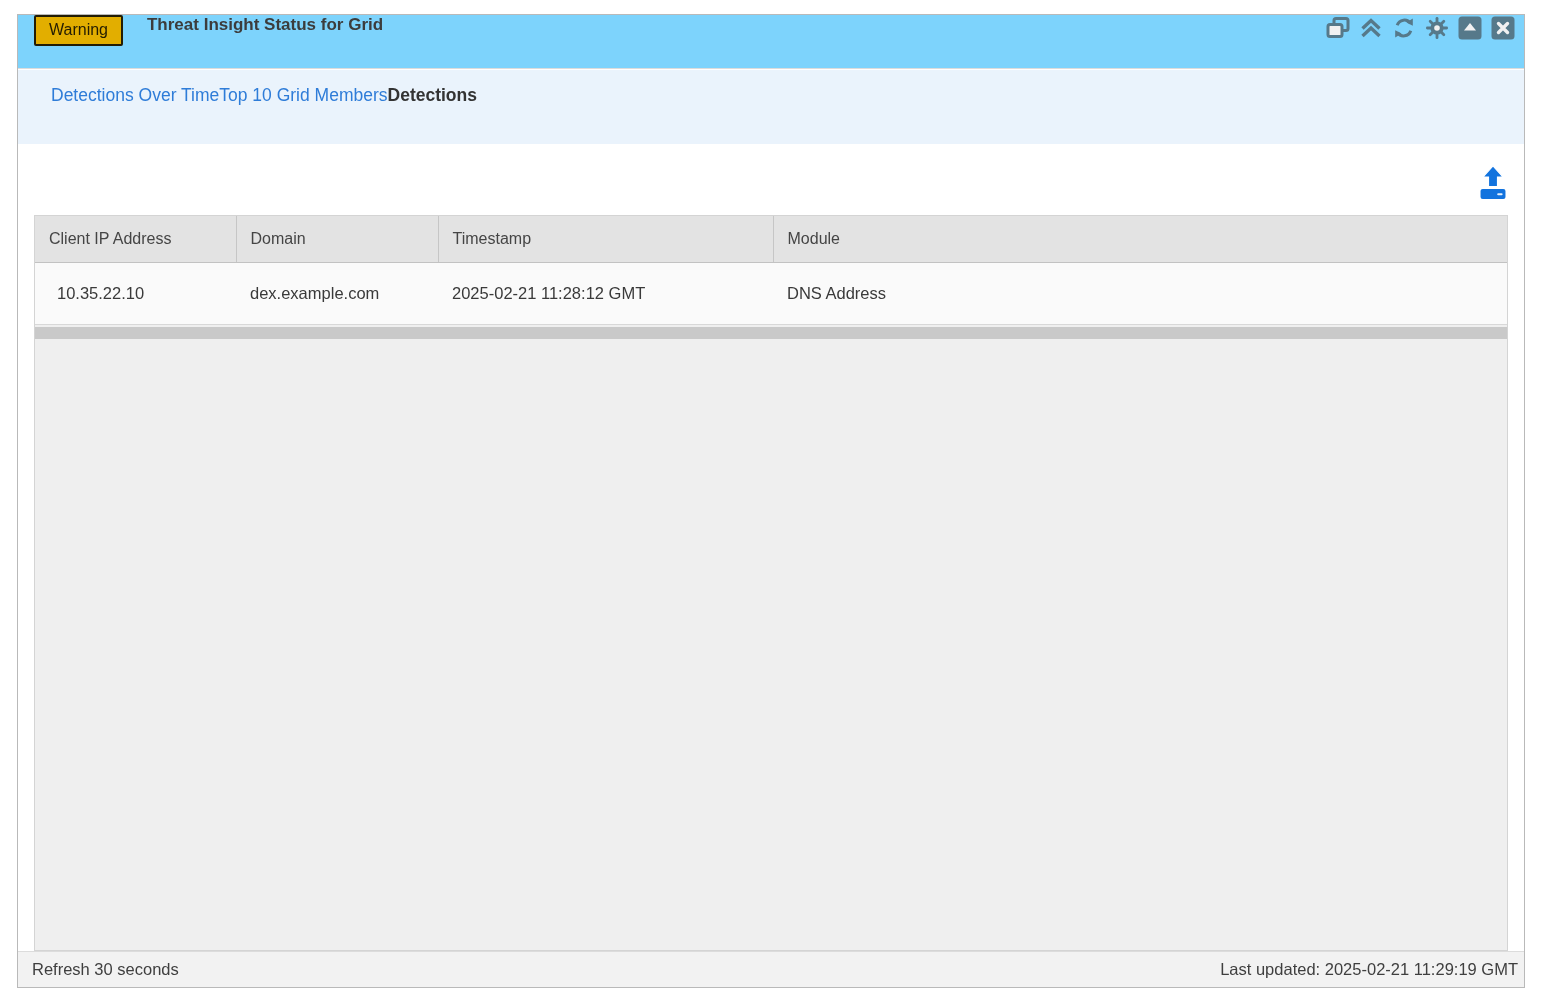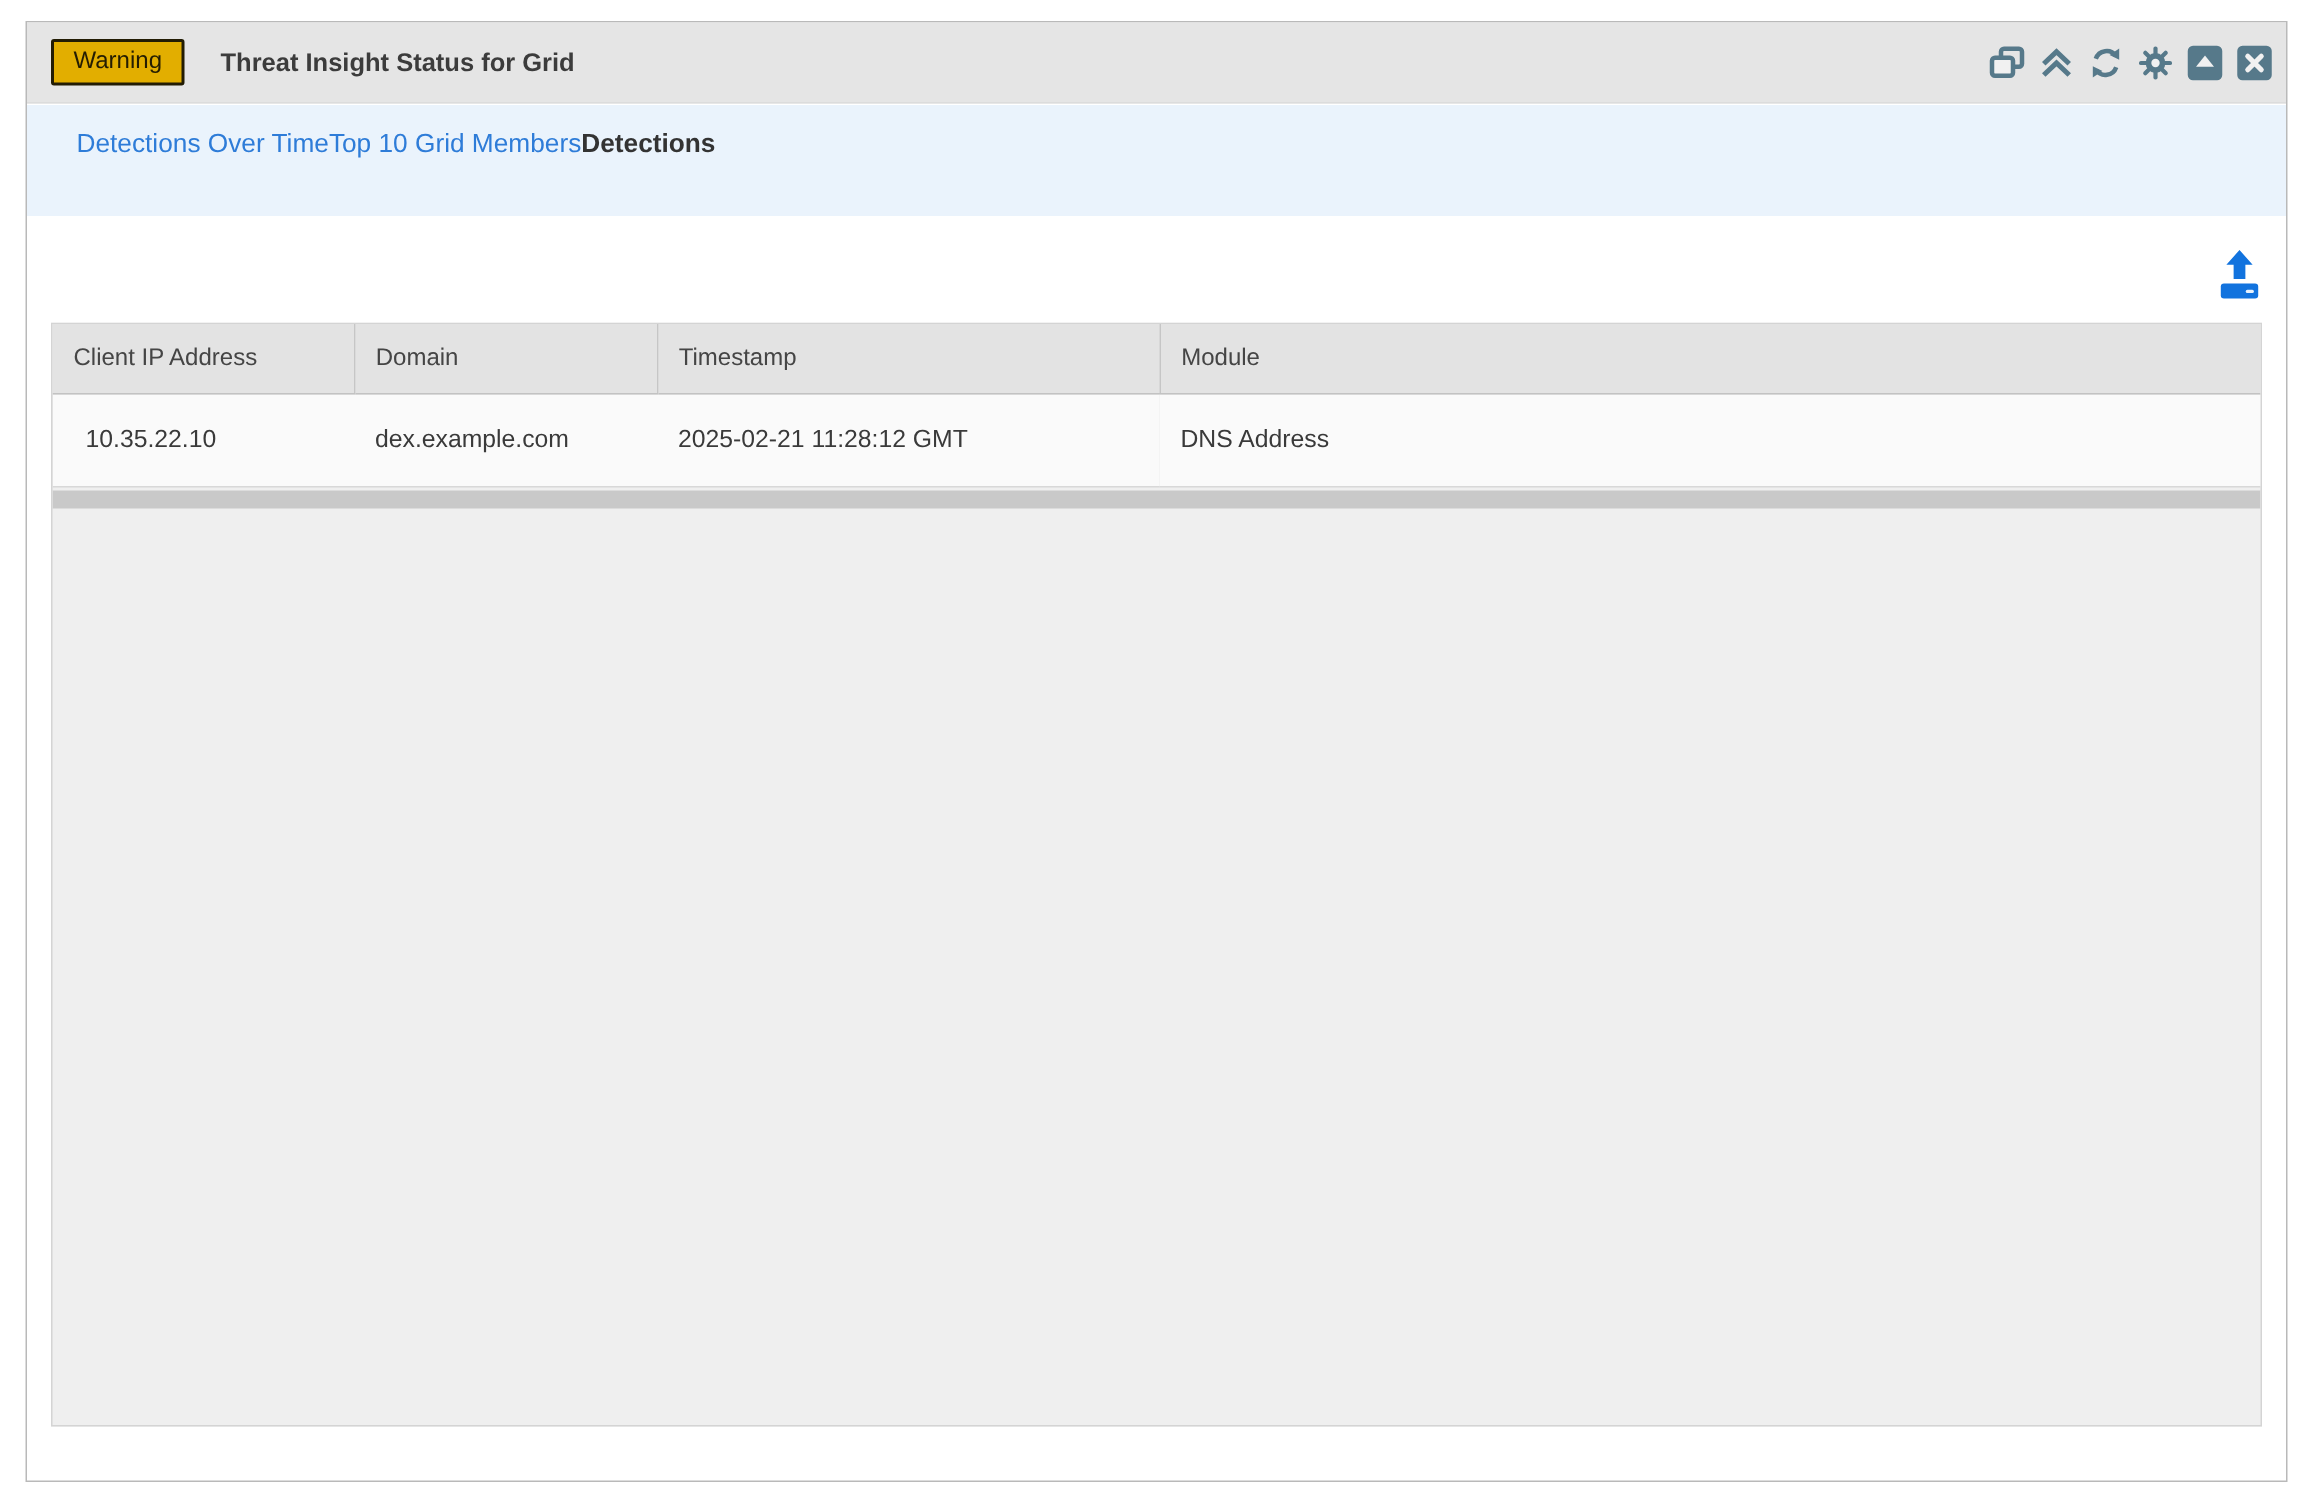--- a/index.html
+++ b/index.html
@@ -14,24 +14,24 @@
     position: absolute;
     left: 17px; top: 14px;
     width: 1508px; height: 974px;
     background: #ffffff;
     border: 1px solid #b9b9b9;
   }
 
   
   .titlebar {
     height: 54px;
-    background: #e5e5e5;
+    background: #7dd3fc;
     border-bottom: 1px solid #dcdcdc;
     display: flex;
-    align-items: center;
+    align-items: flex-start;
     padding: 0 8px 0 16px;
   }
   .status-badge {
     display: inline-block;
     padding: 3px 13px 4px 13px;
     background: #e2ae00;
     border: 2px solid #221c04;
     border-radius: 2px;
     font-size: 16px;
     color: #241d02;
@@ -251,14 +251,18 @@
           <td>10.35.22.10</td>
           <td>dex.example.com</td>
           <td>2025-02-21 11:28:12 GMT</td>
           <td>DNS Address</td>
         </tr>
       </tbody>
     </table>
     <div class="hscrollbar"></div>
   </div>
 
+  <div class="widget-footer">
+    <span>Refresh 30 seconds</span>
+    <span>Last updated: 2025-02-21 11:29:19 GMT</span>
+  </div>
 
 </div>
 
 </body></html>

